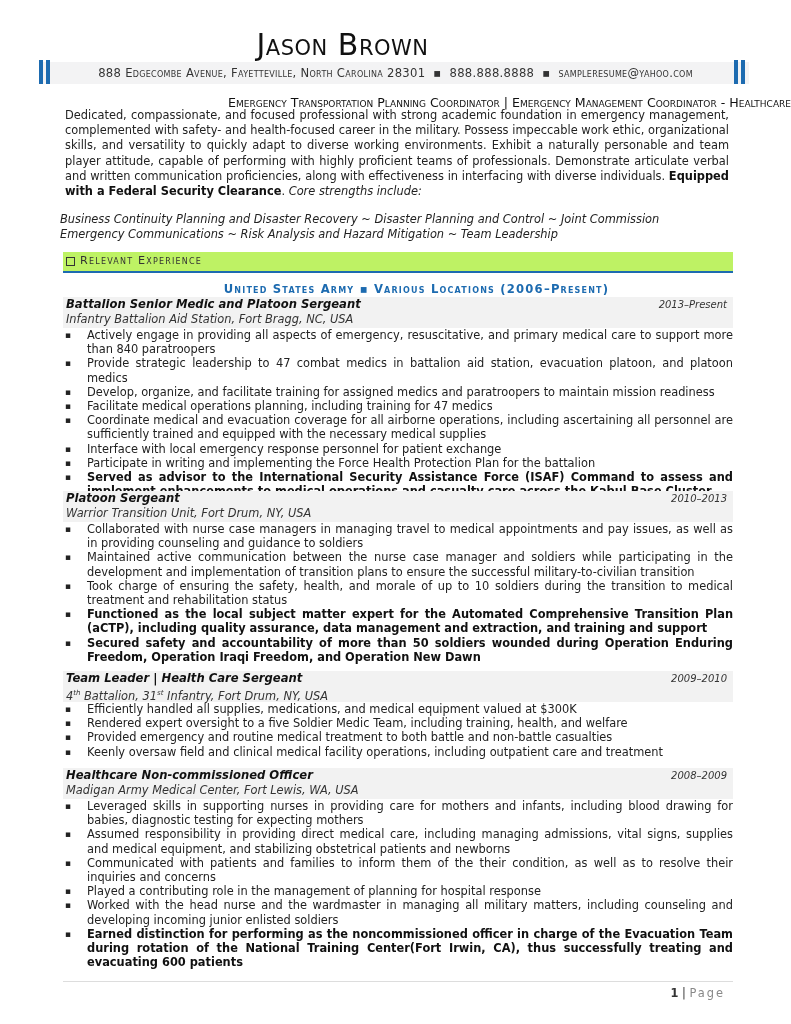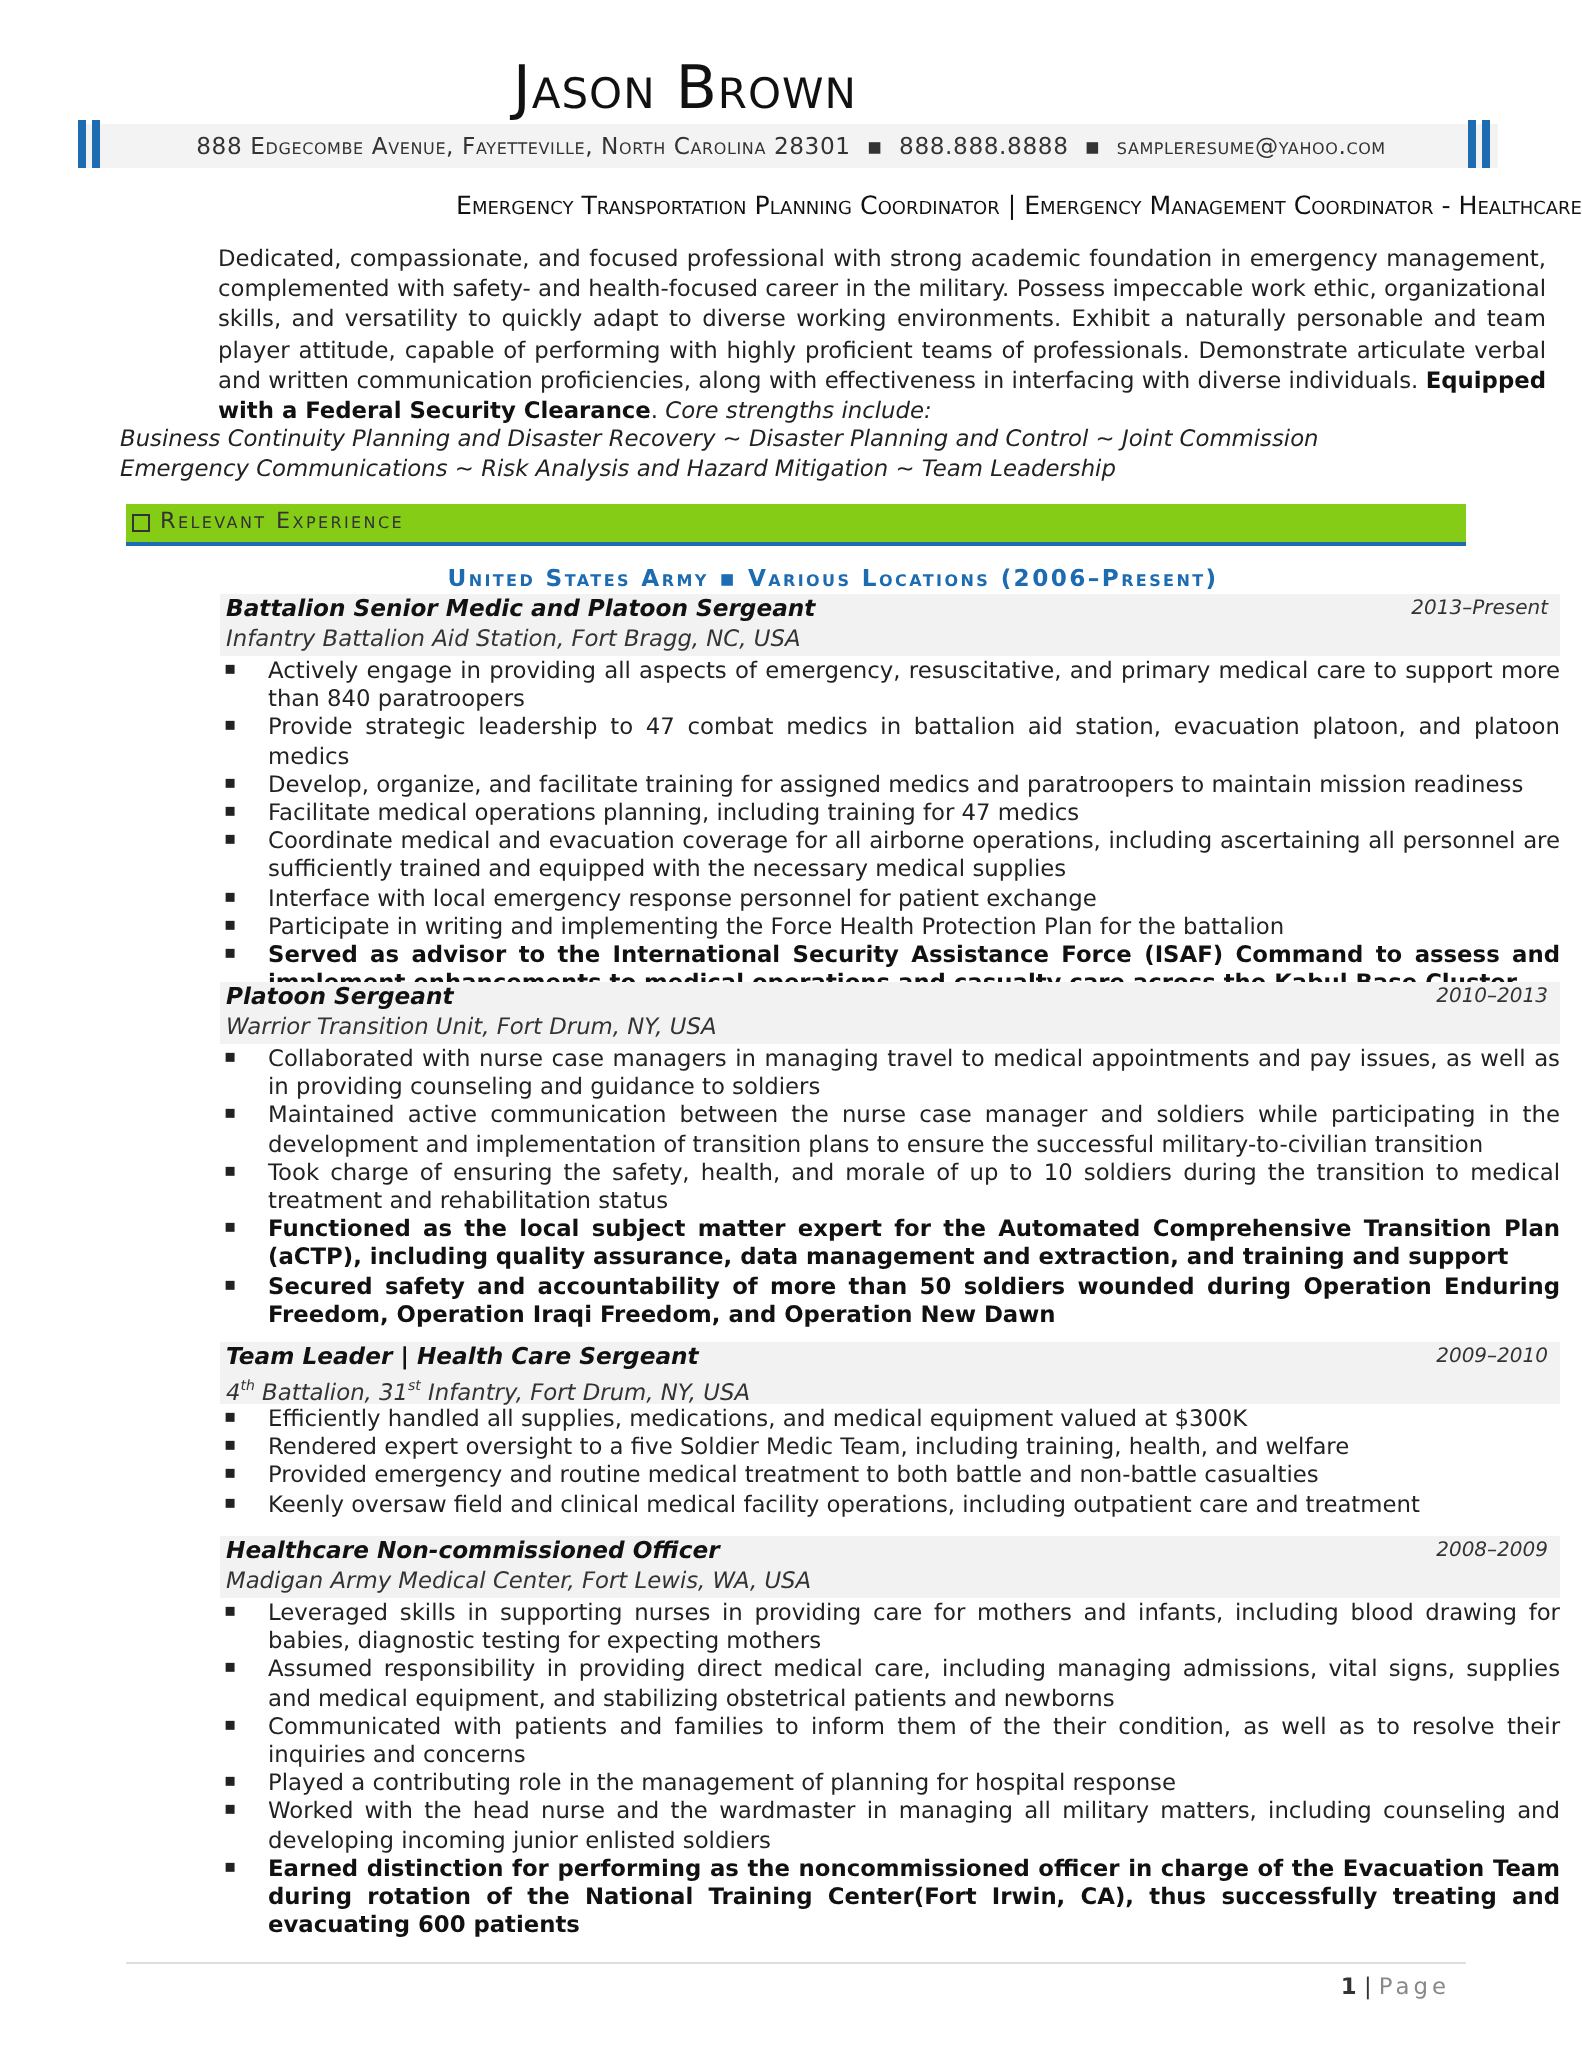--- a/index.html
+++ b/index.html
@@ -17,37 +17,37 @@
   .vbars span { position: absolute; top: 0; width: 4px; height: 24px; background: #1d6bb0; }
   .vbars span:first-child { left: 0; }
   .vbars span:last-child { left: 7px; }
   .contact { position: absolute; top: 63px; left: 60px; width: 671px; text-align: center;
              font-size: 11.6px; font-variant: small-caps; color: #333; line-height: 20px; letter-spacing: 0.3px; }
   .contact .sep { margin: 0 4px; }
 
   .headline { position: absolute; top: 94px; left: 0; width: 791px; text-align: right;
               font-size: 12.6px; font-variant: small-caps; color: #111; line-height: 18px; }
 
-  .summary { position: absolute; top: 122px; left: 65px; width: 664px;
-             font-size: 11.4px; line-height: 15.2px; text-align: justify; color: #222; margin-left: 44px; }
+  .summary { position: absolute; top: 108px; left: 65px; width: 664px;
+             font-size: 11.4px; line-height: 15.2px; text-align: justify; color: #222; }
   .summary b { color: #111; }
   .strengths { position: absolute; top: 212px; left: 60px; width: 671px; 
                font-size: 11.4px; line-height: 15.2px; font-style: italic; color: #222; }
 
   .section-hdr { position: absolute; top: 252px; left: 63px; width: 670px; height: 19px;
-                 background: #84cc16; border-bottom: 2px solid #1d6bb0; }
+                 background: #bef264; border-bottom: 2px solid #1d6bb0; }
   .section-hdr .box { position: absolute; left: 3px; top: 5px; width: 7px; height: 7px; border: 1px solid #333; }
   .section-hdr .title { position: absolute; left: 17px; top: 1px; font-size: 11.2px;
                         font-variant: small-caps; letter-spacing: 1.2px; color: #333; line-height: 16px; }
 
   .employer { position: absolute; top: 281px; left: 0; width: 791px; text-align: center;
               font-size: 11.6px; font-weight: bold; font-variant: small-caps; letter-spacing: 1.2px;
               color: #1d6bb0; line-height: 16px; padding-left: 21px; }
 
-  .job { position: absolute; left: 63px; width: 670px; margin-left: 47px; }
+  .job { position: absolute; left: 63px; width: 670px; }
   .job-head { background: #f2f2f2; padding: 0 6px 1px 3px; position: relative; height: 30px; }
   .job-title { font-size: 11.6px; font-weight: bold; font-style: italic; color: #111; line-height: 15px; }
   .job-dates { position: absolute; right: 6px; top: 0; font-size: 10px; font-style: italic; color: #333; line-height: 15px; text-align: center; }
   .job-loc { font-size: 11.4px; font-style: italic; color: #333; line-height: 15px; }
   .job-loc sup { font-size: 7px; }
   ul.bullets { list-style: none; margin: 0; padding: 0; }
   ul.bullets li { position: relative; padding-left: 24px; font-size: 11.4px; line-height: 14.2px;
                   text-align: justify; color: #222; }
   ul.bullets li::before { content: "\25AA"; position: absolute; left: 2px; top: 0; font-size: 9px; color: #222; }
   ul.bullets li.strong { font-weight: bold; color: #111; }

